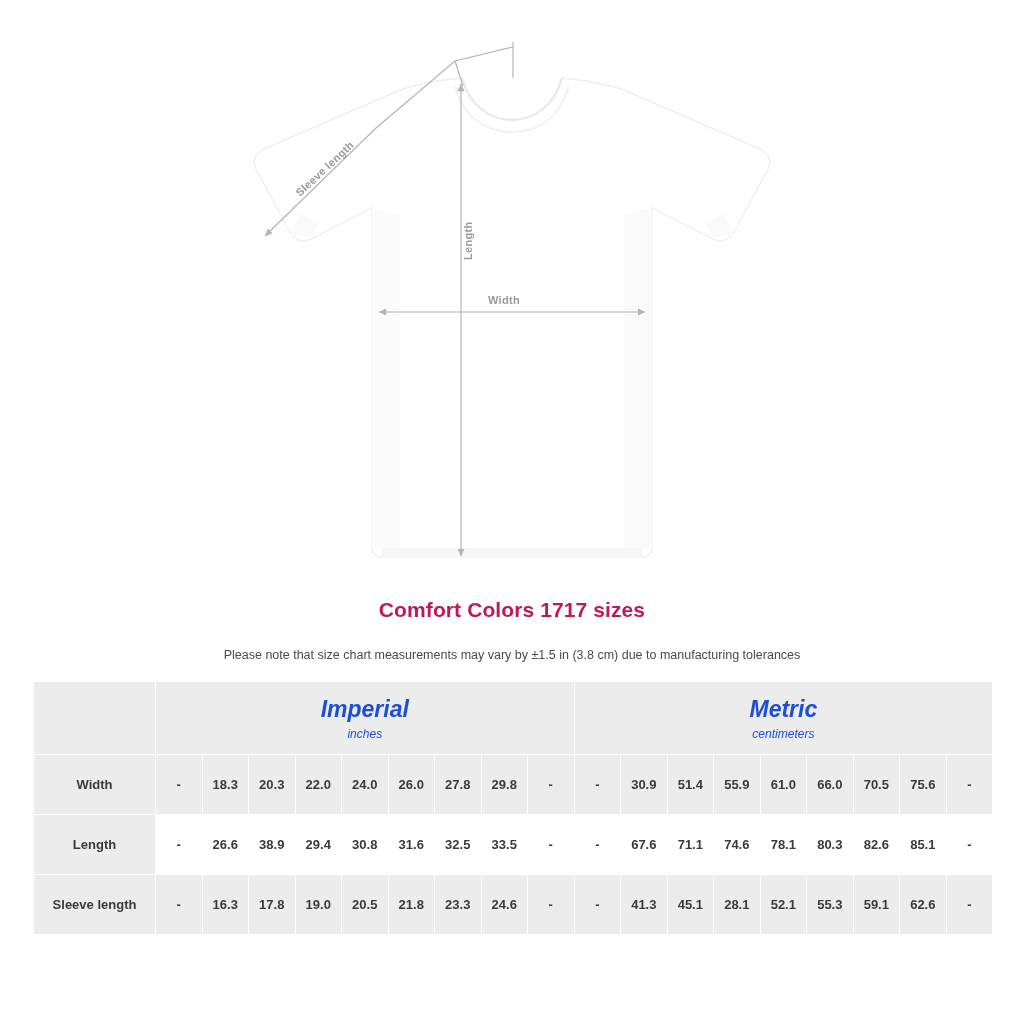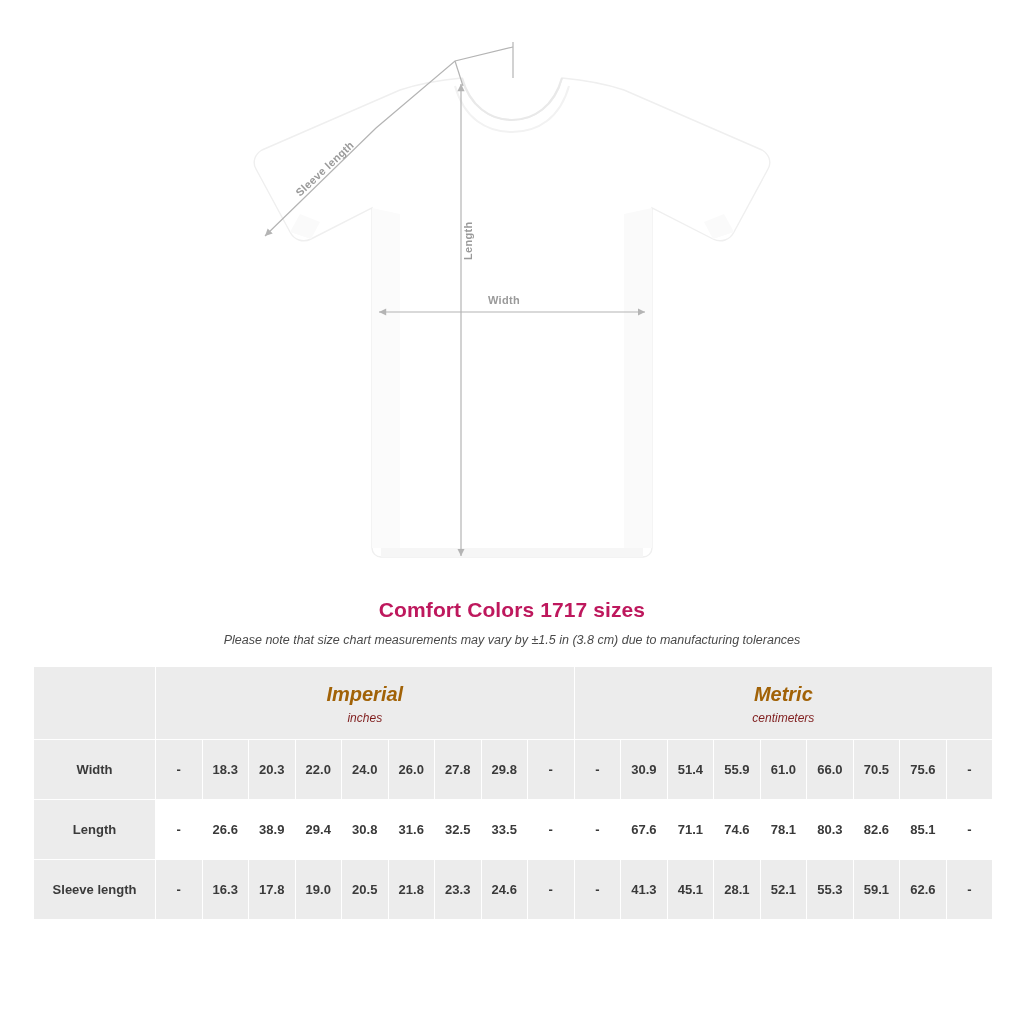--- a/index.html
+++ b/index.html
@@ -32,23 +32,22 @@
     margin-top: 18px;
   }
   .chart-title {
     font-size: 21px;
     font-weight: bold;
     color: #be185d;
     letter-spacing: 0.1px;
   }
   .chart-note {
     font-size: 12.5px;
-    font-style: italic;
     color: #4a4a4a;
-    margin-top: 11px;
+    margin-top: 26px;
   }
 
   
   .table-wrap {
     margin: 19px 33px 0 33px;
   }
   table.size-table {
     border-collapse: collapse;
     width: 958px;
     table-layout: fixed;
@@ -61,31 +60,31 @@
     font-weight: bold;
     color: #3a3a3a;
     padding: 0;
   }
   .unit-head {
     background: #ececec;
     height: 72px;
     vertical-align: middle;
   }
   .unit-head .unit-name {
-    font-size: 20px;
+    font-size: 23px;
     font-style: italic;
     font-weight: bold;
-    color: #a16207;
+    color: #1d4ed8;
     line-height: 1.25;
   }
   .unit-head .unit-sub {
     font-size: 12px;
     font-style: italic;
     font-weight: normal;
-    color: #7f1d1d;
+    color: #1d4ed8;
     margin-top: 4px;
   }
   .corner-cell {
     background: #ececec;
   }
   .row-head-cell {
     background: #ececec;
     height: 59px;
     vertical-align: middle;
     font-size: 13px;

